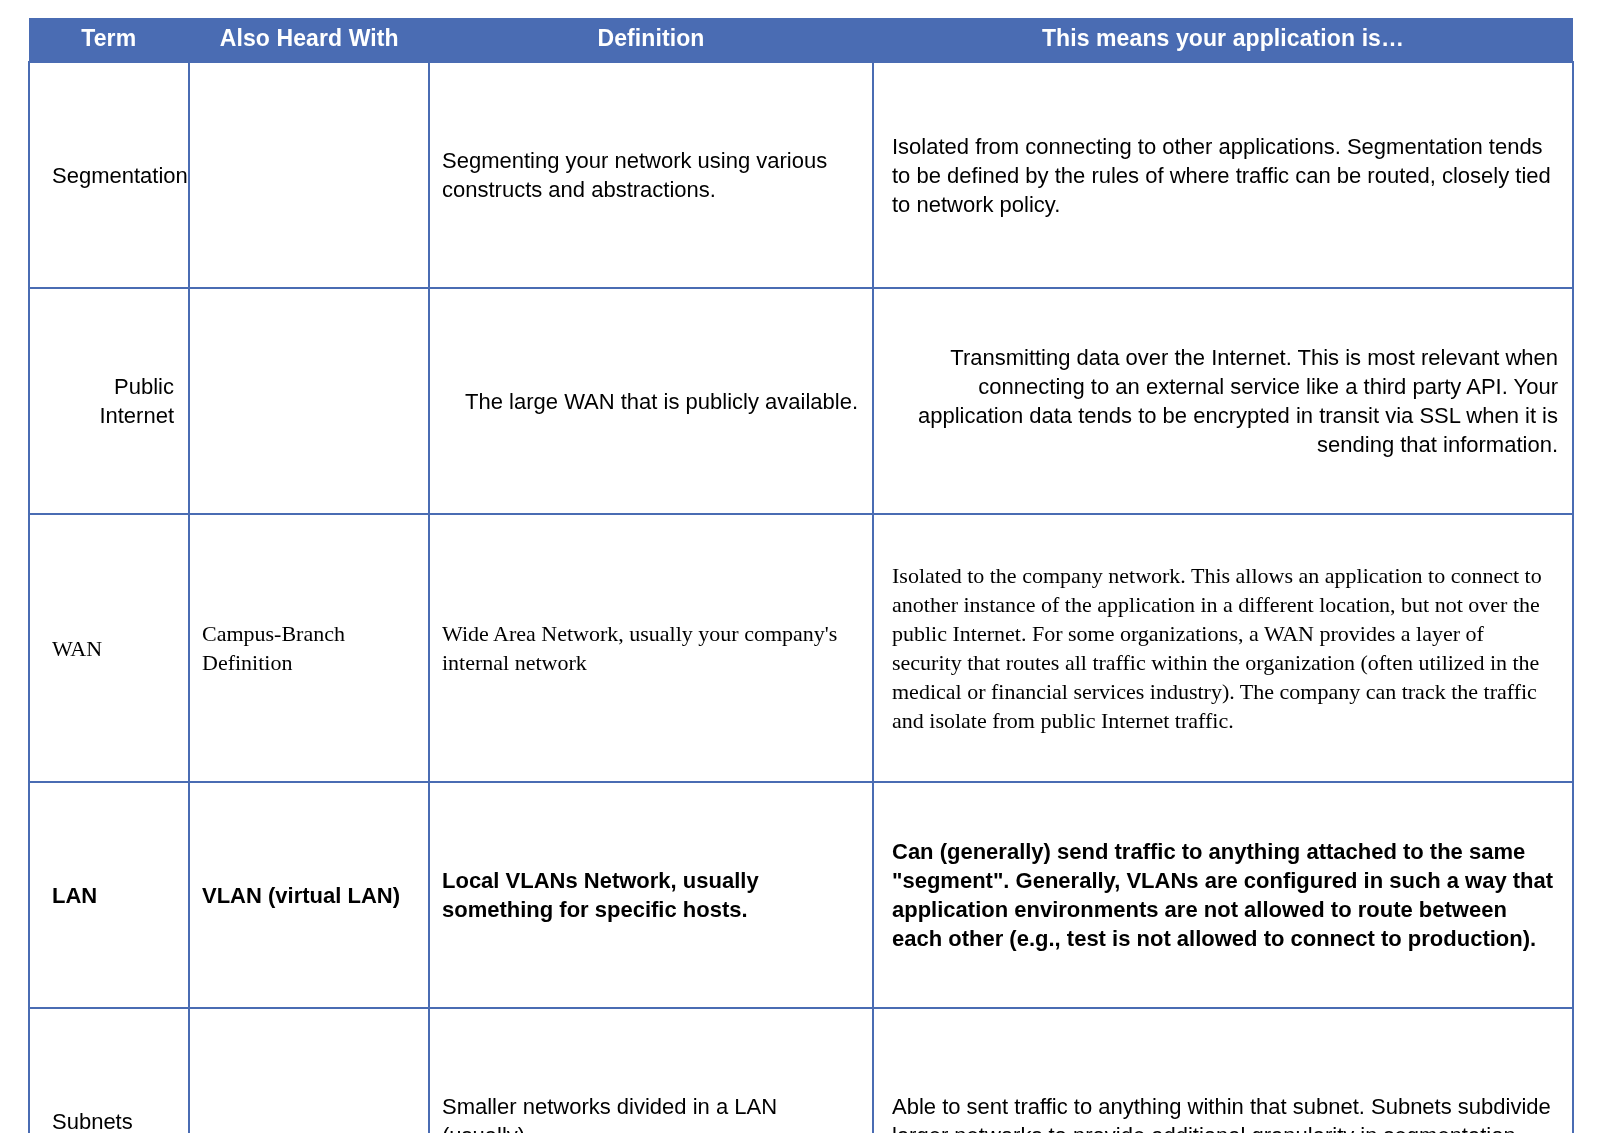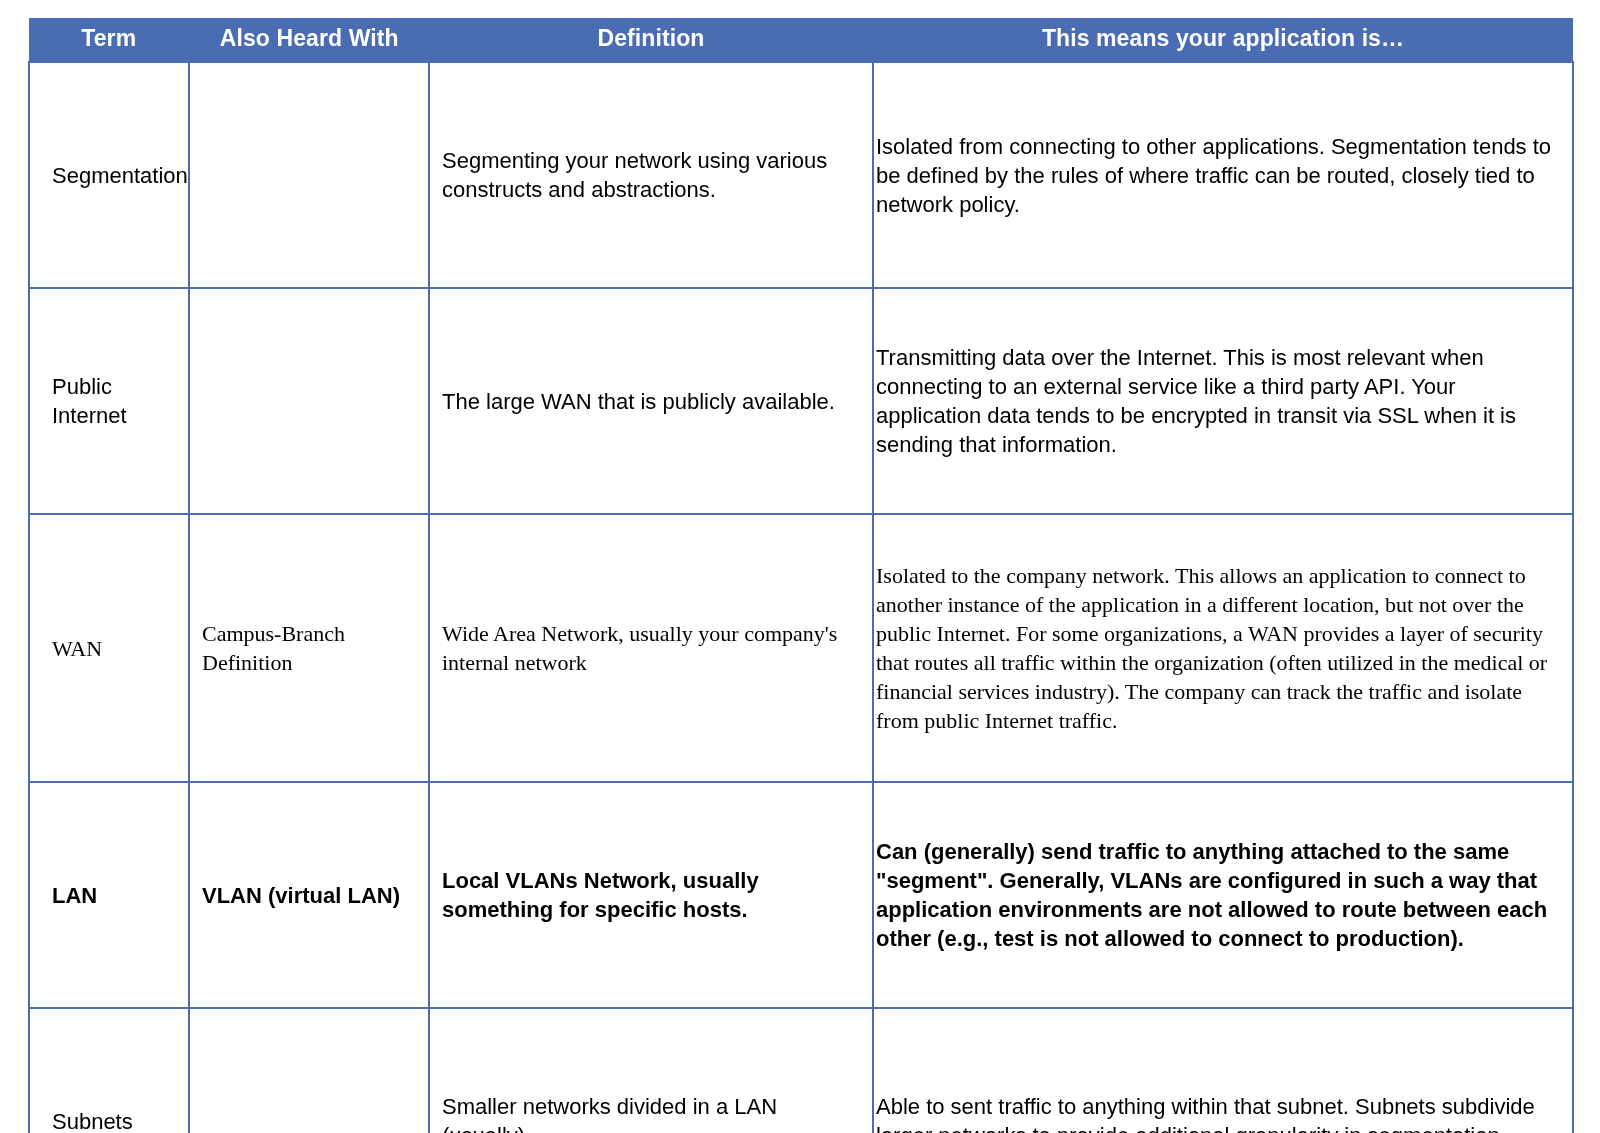--- a/index.html
+++ b/index.html
@@ -49,24 +49,24 @@
     vertical-align: middle;
     font-size: 22px;
     line-height: 1.32;
     padding: 14px 14px 14px 12px;
     background: #ffffff;
   }
   tbody td.term {
     padding-left: 22px;
   }
   tbody td.means {
-    padding-left: 2px;
+    padding-left: 18px;
   }
   tbody tr.r-seg td { height: 196px; }
-  tbody tr.r-pub td { height: 196px; }
+  tbody tr.r-pub td { height: 196px; text-align: right; }
   tbody tr.r-wan td { height: 238px; font-family: Liberation Serif, serif; }
   tbody tr.r-lan td { height: 196px; font-weight: bold; }
   tbody tr.r-sub td { height: 196px; }
 
   
   tbody tr td:first-child { border-left: 2px solid #4a6cb3; }
   tbody tr td:last-child  { border-right: 2px solid #4a6cb3; }
 </style>
 </head>
 <body>

